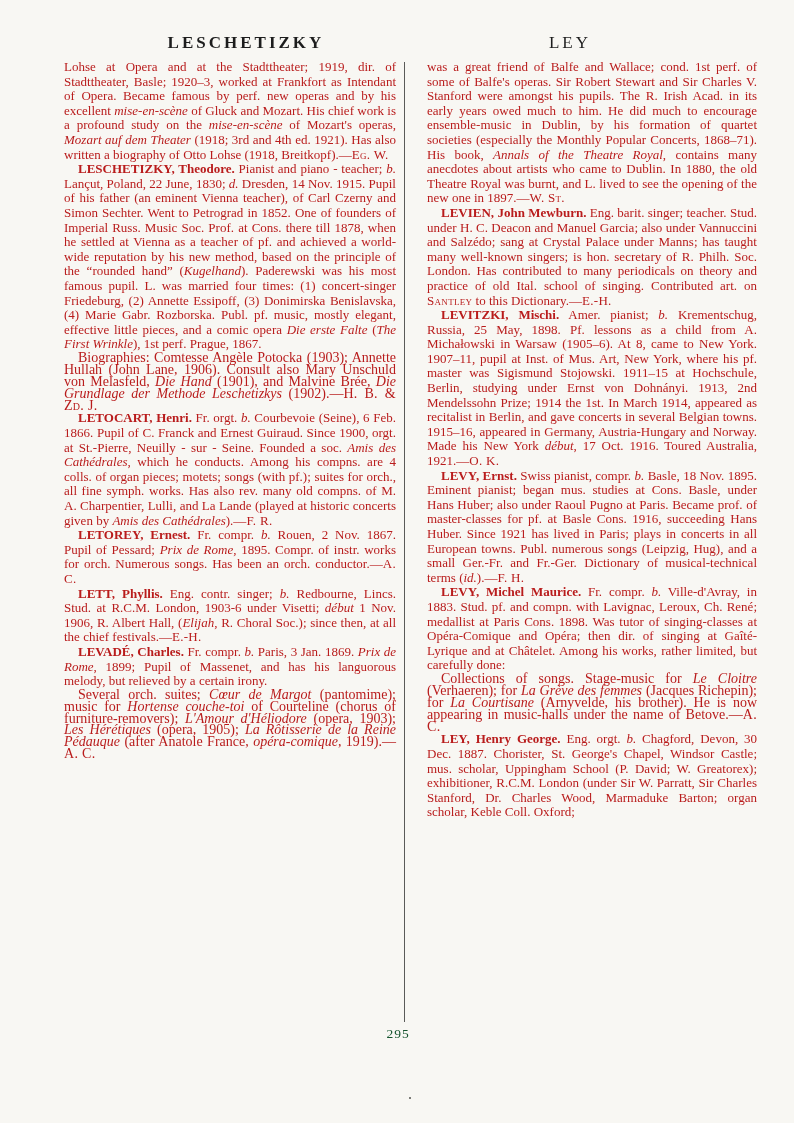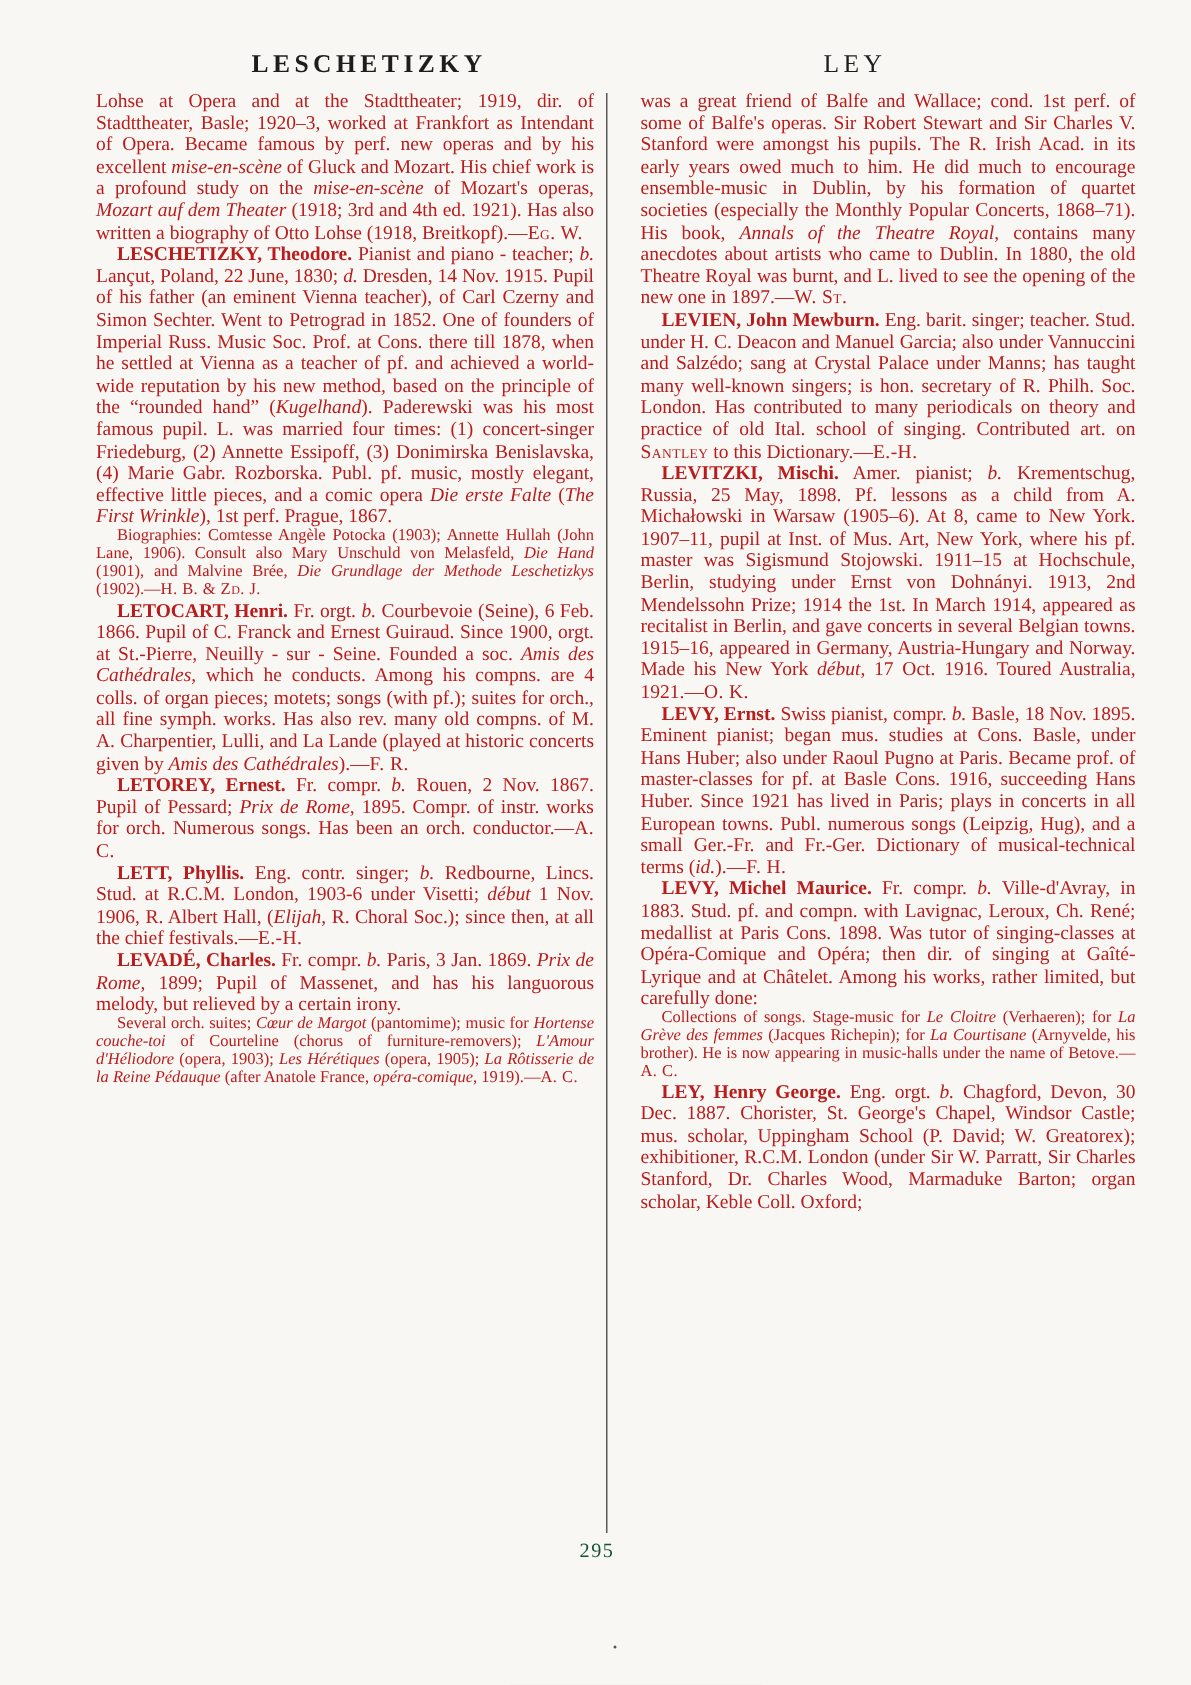--- a/index.html
+++ b/index.html
@@ -34,21 +34,21 @@
   .col-right{left:427px;width:330px;}
   .divider{
     position:absolute;
     left:404px;top:62px;
     width:1px;height:960px;
     background:#5a5a58;
   }
   .para{margin:0;padding:0;}
   .para.indent{text-indent:14px;}
   .para.noindent{text-indent:0;}
-  .para.small{font-size:11px;line-height:11.9px;}
+  .para.small{font-size:14px;line-height:11.9px;}
   .s-n{}
   .s-b{font-weight:bold;}
   .s-i{font-style:italic;}
   .s-sc{font-variant:small-caps;letter-spacing:0.3px;}
   .page-number{
     position:absolute;
     left:398px;top:1026px;
     transform:translateX(-50%);
     font-size:13.5px;letter-spacing:1px;
     color:#14532d;

